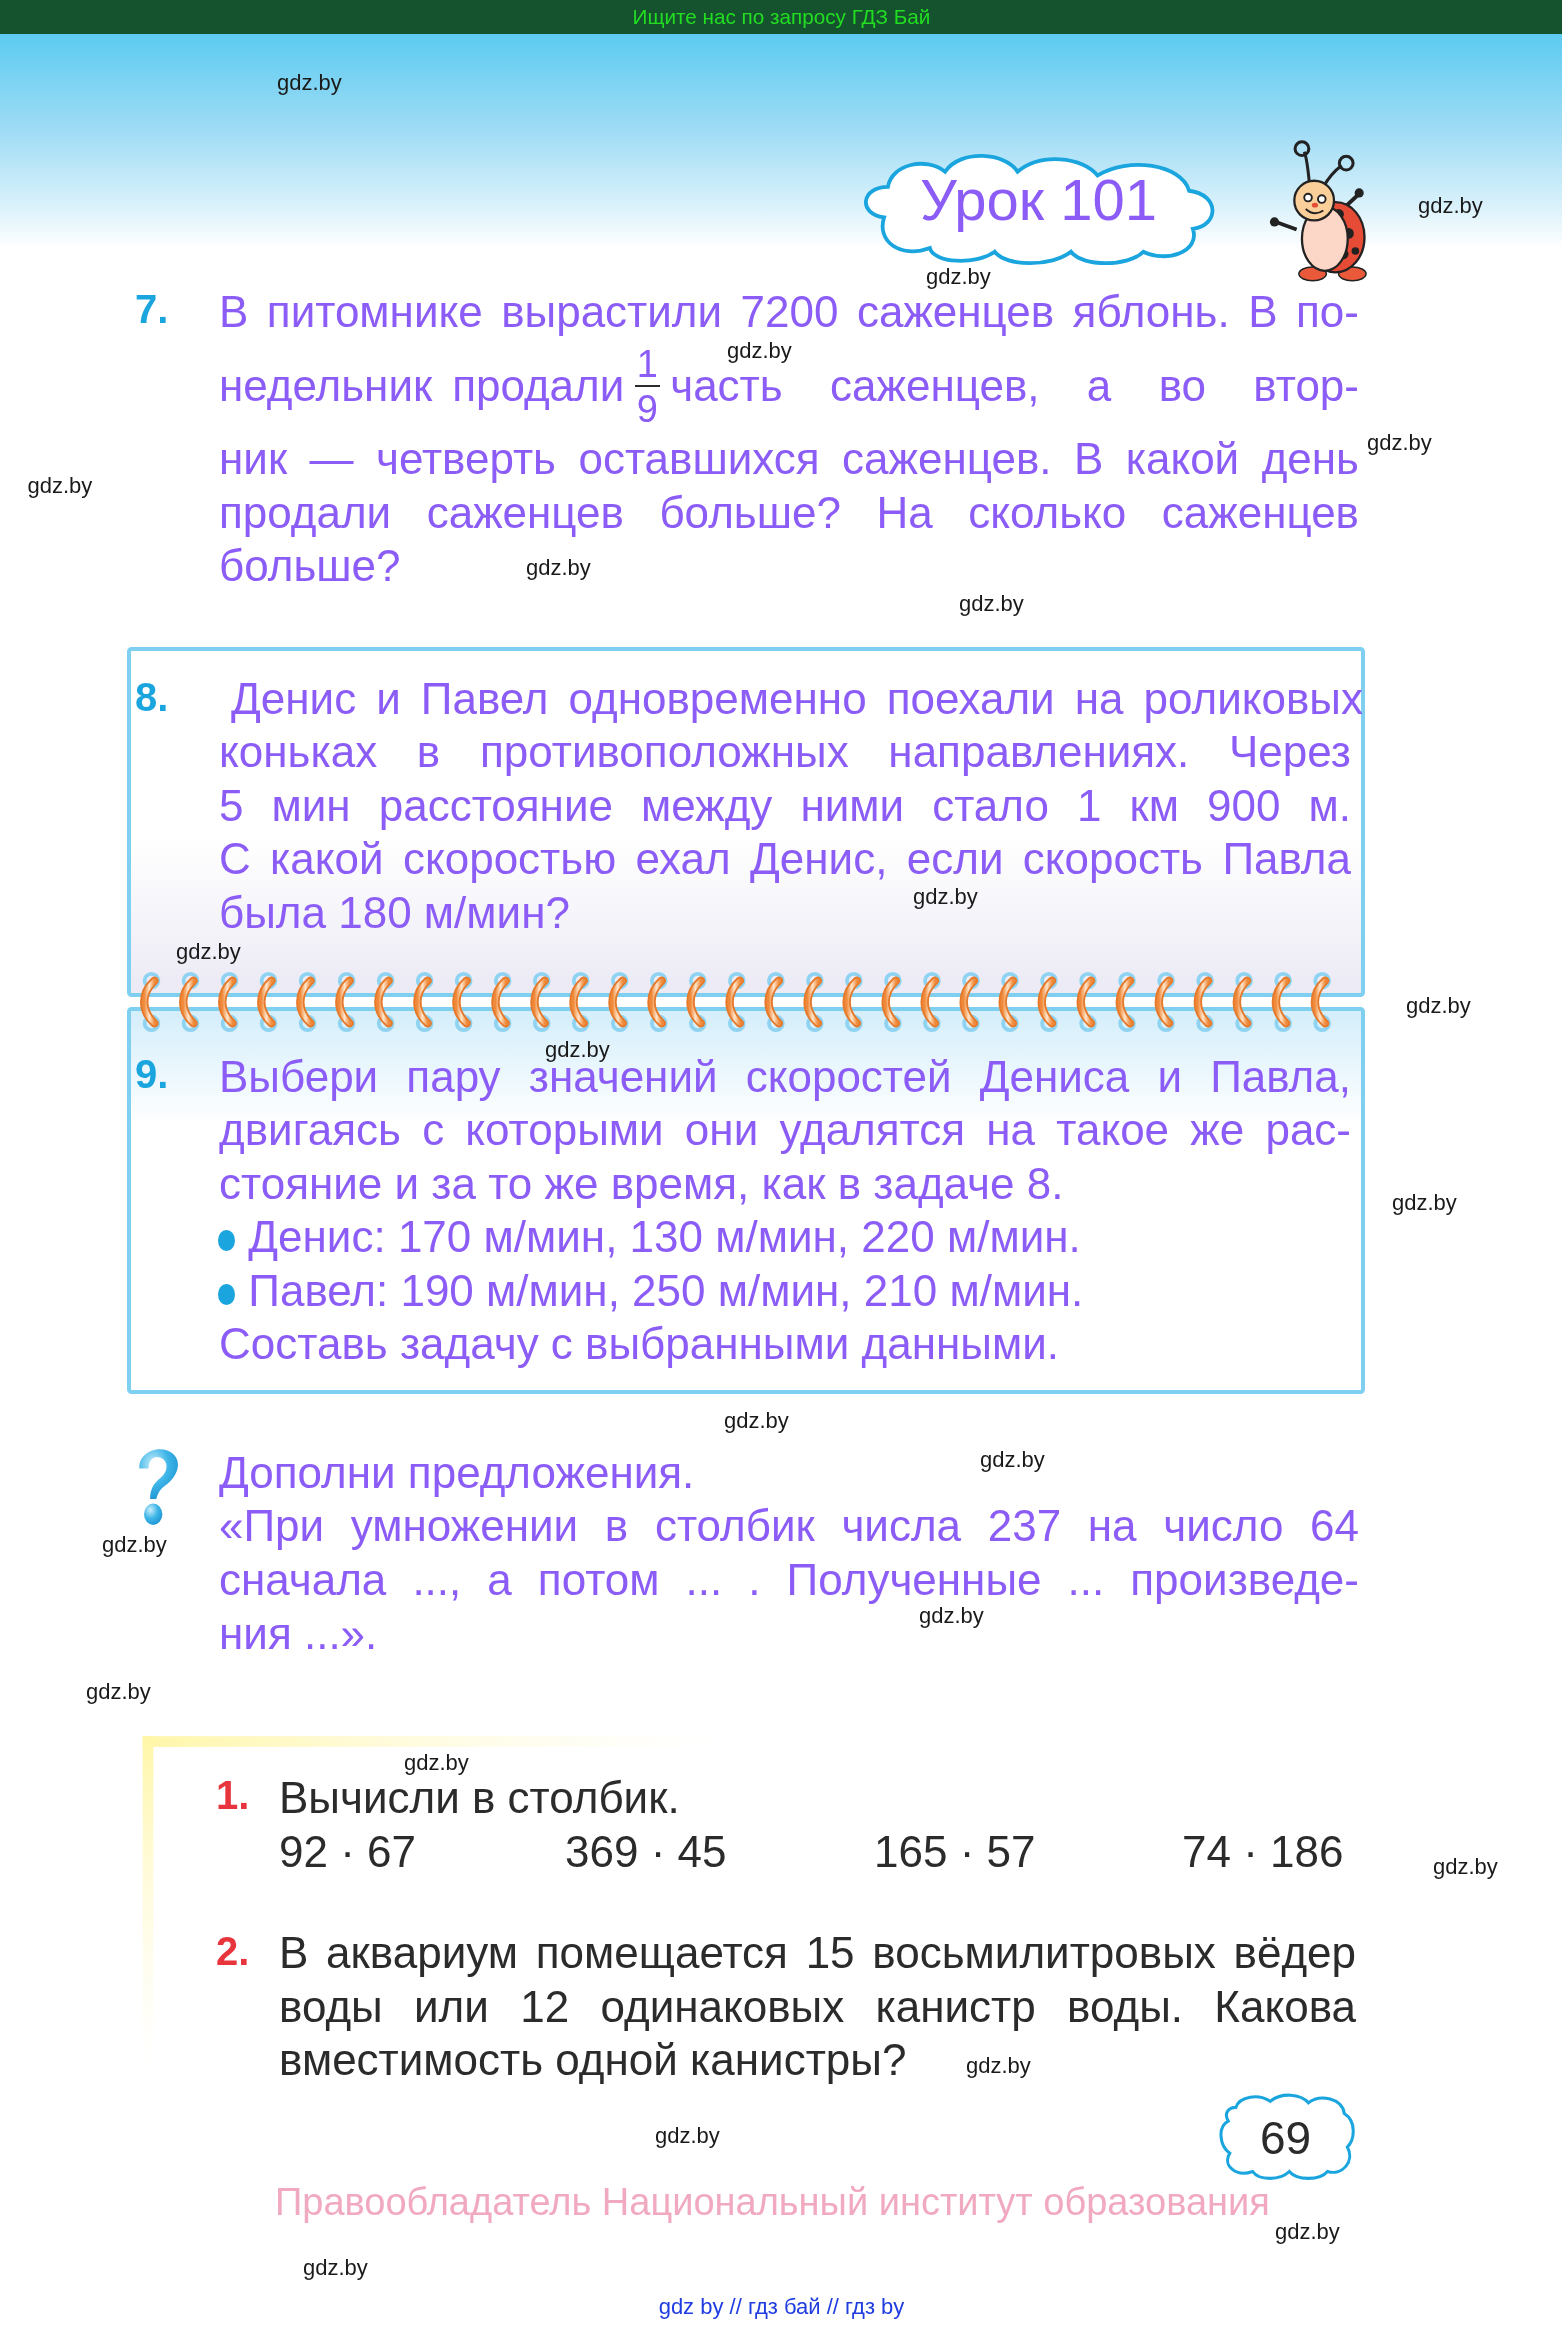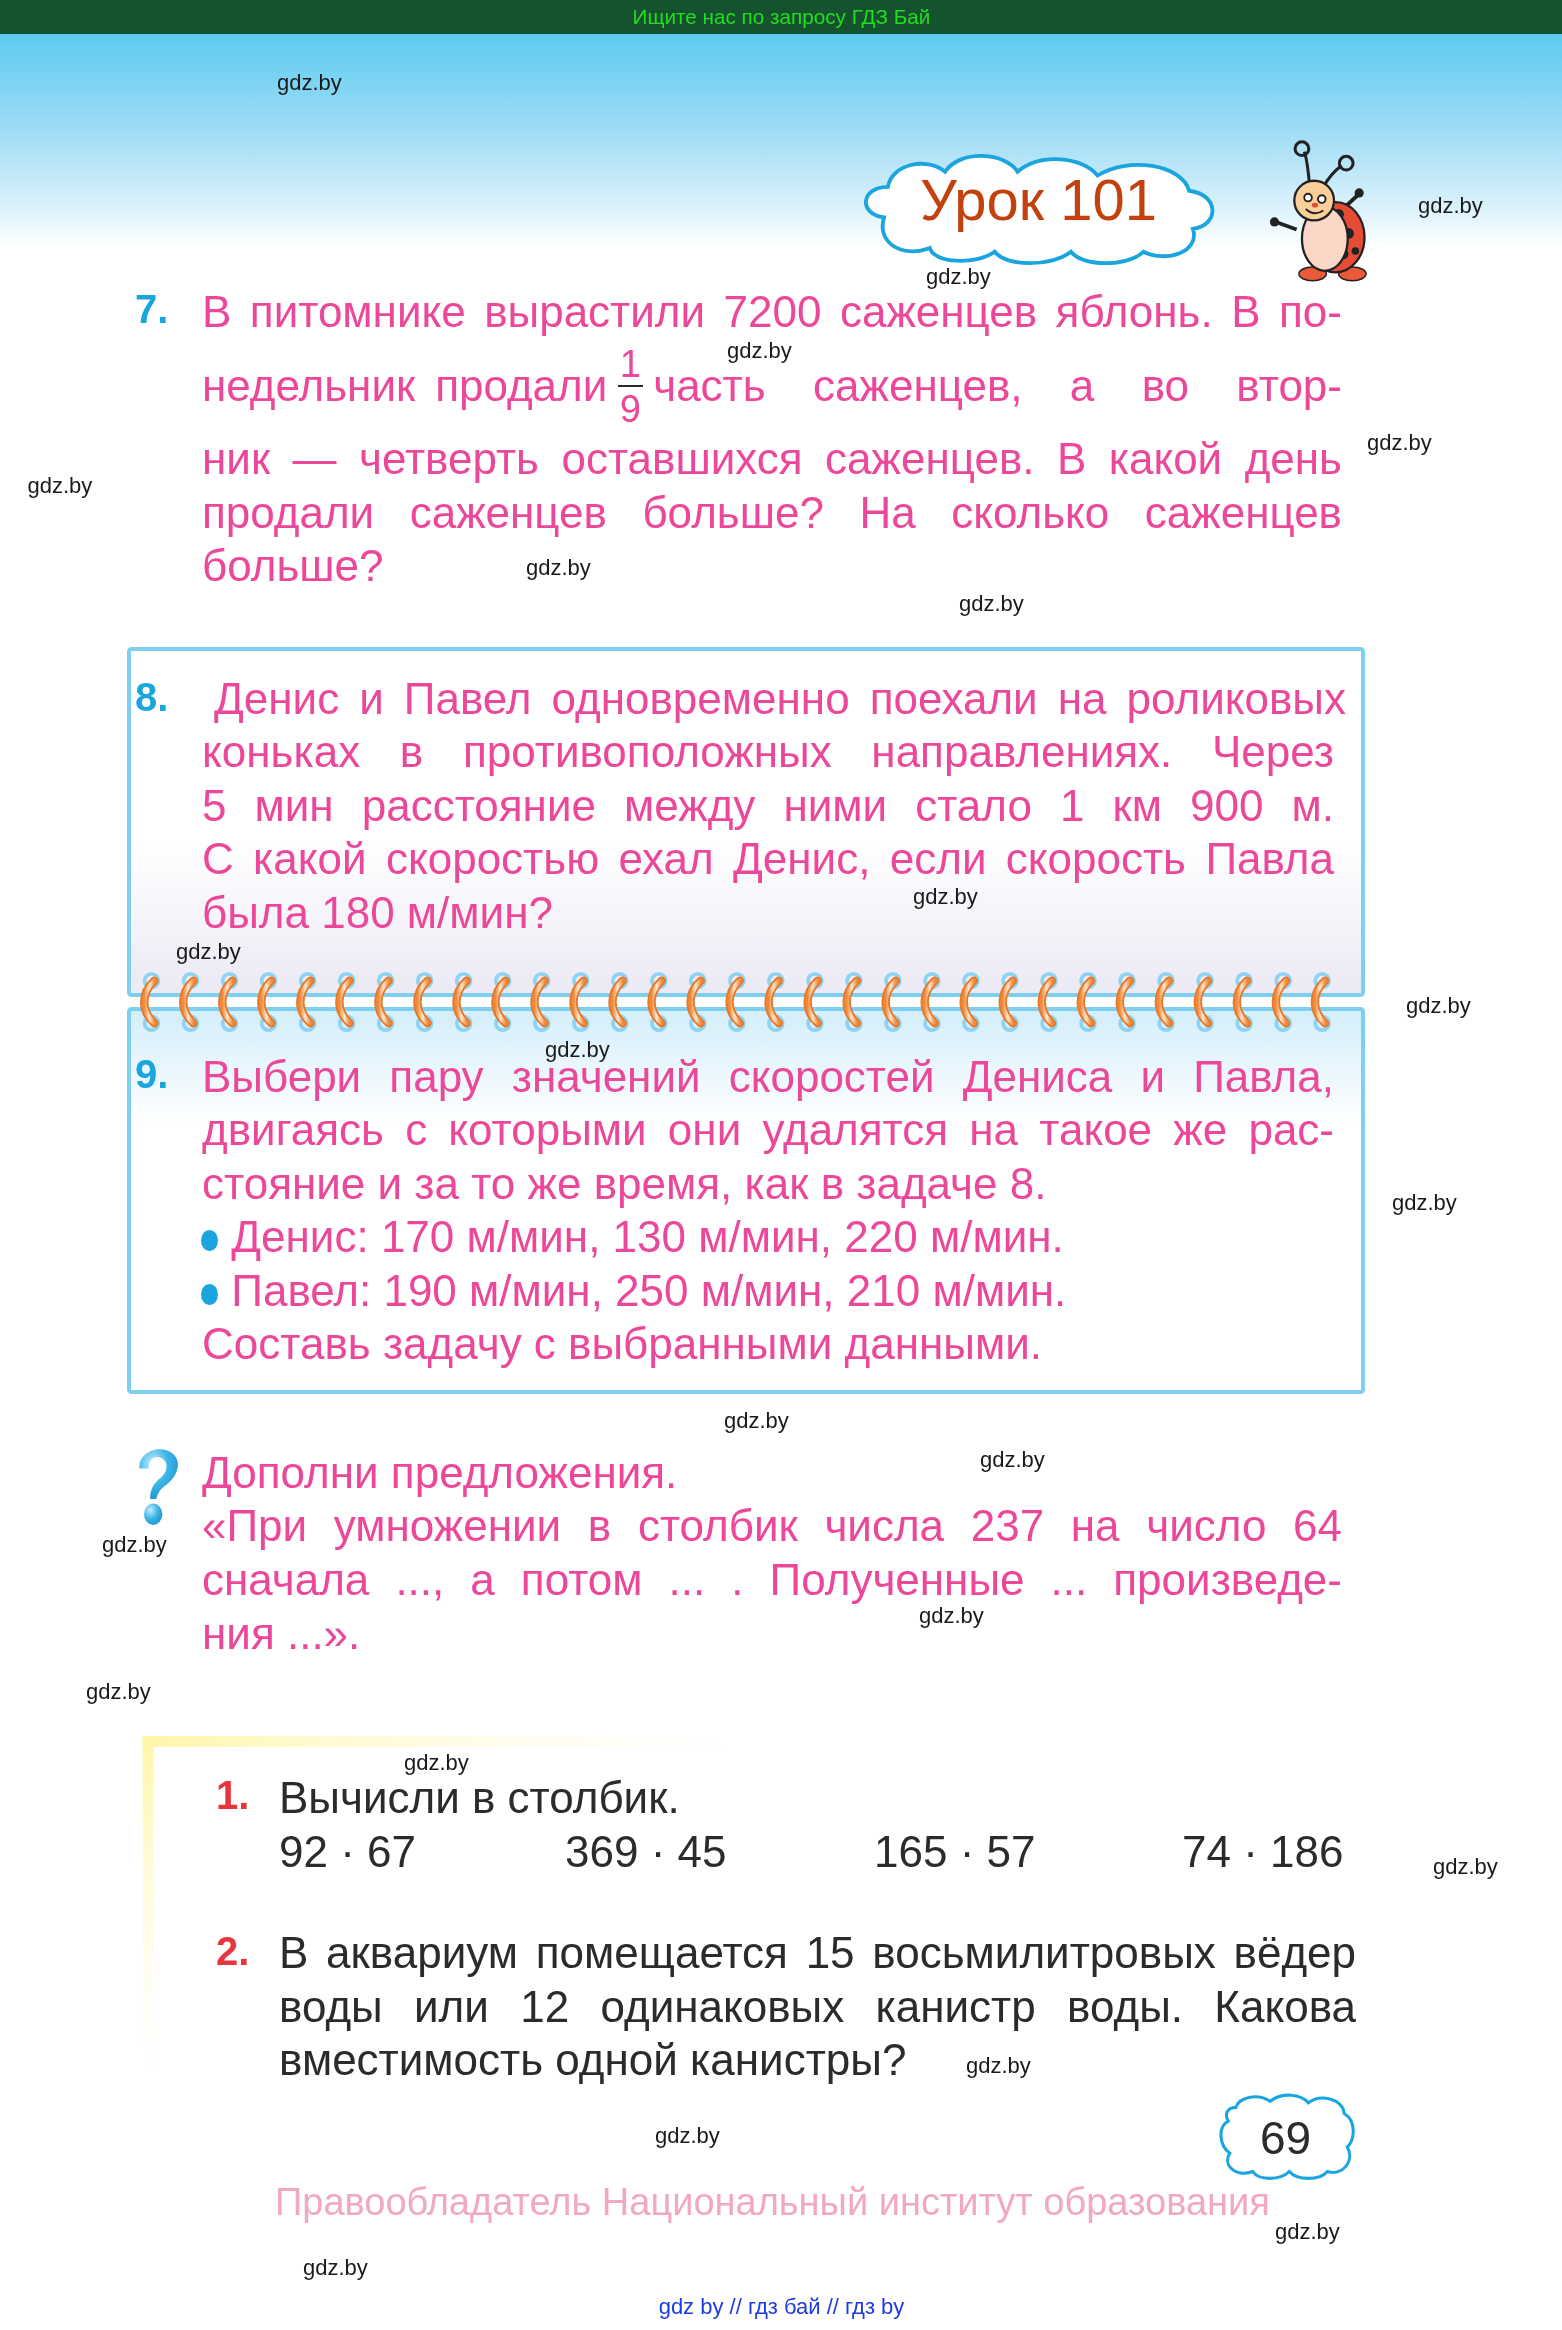--- a/index.html
+++ b/index.html
@@ -19,30 +19,30 @@
     left: 0; top: 34px; width: 1563px; height: 214px;
     background: linear-gradient(to bottom, #5ccbf1 0%, #9fdcf5 45%, #d9f1fb 80%, #ffffff 100%);
   }
   .wm {
     position: absolute; font-size: 22px; color: #1a1a1a; white-space: nowrap;
     font-family: "Liberation Sans", sans-serif;
   }
   .lesson-cloud { left: 853px; top: 145px; width: 371px; height: 122px; }
   .lesson-title {
     left: 853px; top: 161px; width: 371px; text-align: center;
-    font-size: 58px; color: #c2410c; line-height: 77px;
+    font-size: 58px; color: #8b5cf6; line-height: 77px;
   }
   .ladybug { left: 1262px; top: 138px; width: 115px; height: 145px; }
 
   .task-num { position: absolute; font-weight: bold; font-size: 40px; }
   .blue { color: #1ba5de; }
   .red { color: #e8343c; }
   .line {
-    position: absolute; left: 202px; width: 1140px; font-size: 44px;
-    line-height: 54px; white-space: nowrap; color: #ec4899;
+    position: absolute; left: 219px; width: 1140px; font-size: 44px;
+    line-height: 54px; white-space: nowrap; color: #8b5cf6;
   }
   .justify { text-align: justify; text-align-last: justify; }
 
   .frac { display: inline-block; vertical-align: middle; text-align: center; font-size: 38px; line-height: 40px; margin: 0 10.7px; }
   .frac .bar { display: block; border-top: 2.3px solid #2b2b2b; width: 24.5px; margin: 1.5px auto; }
 
   .box {
     position: absolute; left: 127px; width: 1238px;
     border: 4.6px solid #7fd0f0; border-radius: 4.6px; box-sizing: border-box;
   }

